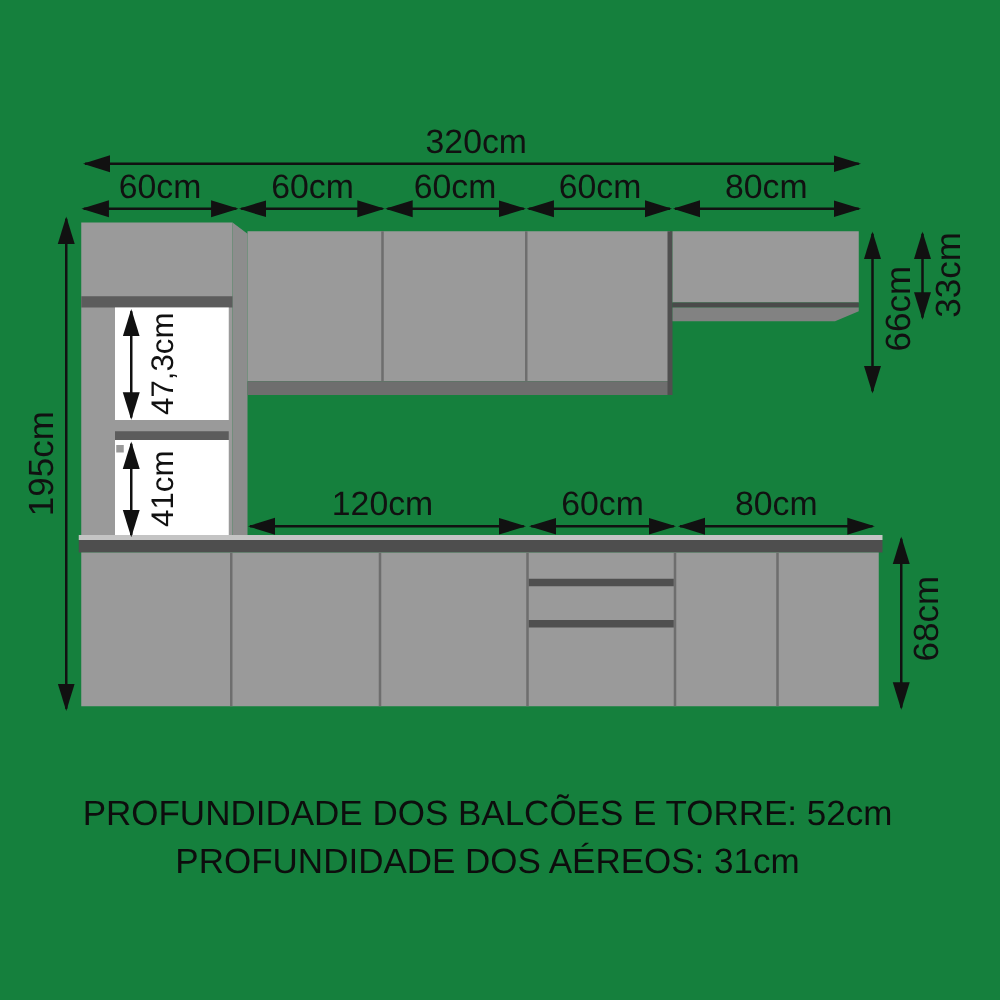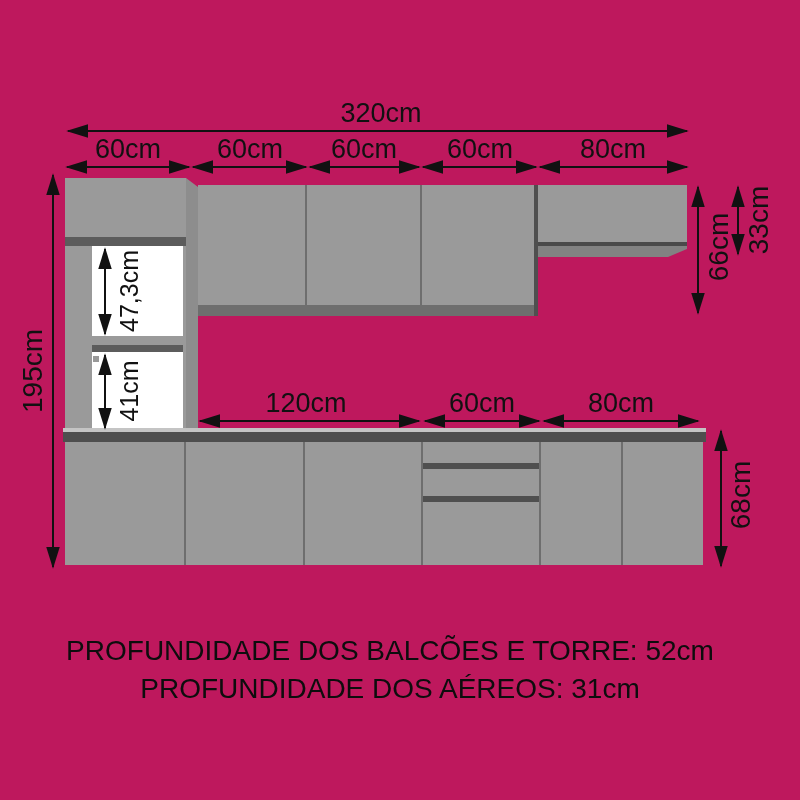--- a/index.html
+++ b/index.html
@@ -4,21 +4,21 @@
 <style>
   html, body {
     margin: 0;
     padding: 0;
     background: #ffffff;
   }
   #canvas {
     position: relative;
     width: 800px;
     height: 800px;
-    background: #be185d;
+    background: #15803d;
     overflow: hidden;
   }
   svg {
     display: block;
   }
   .dim-line {
     stroke: #111111;
     stroke-width: 2;
     fill: none;
   }

